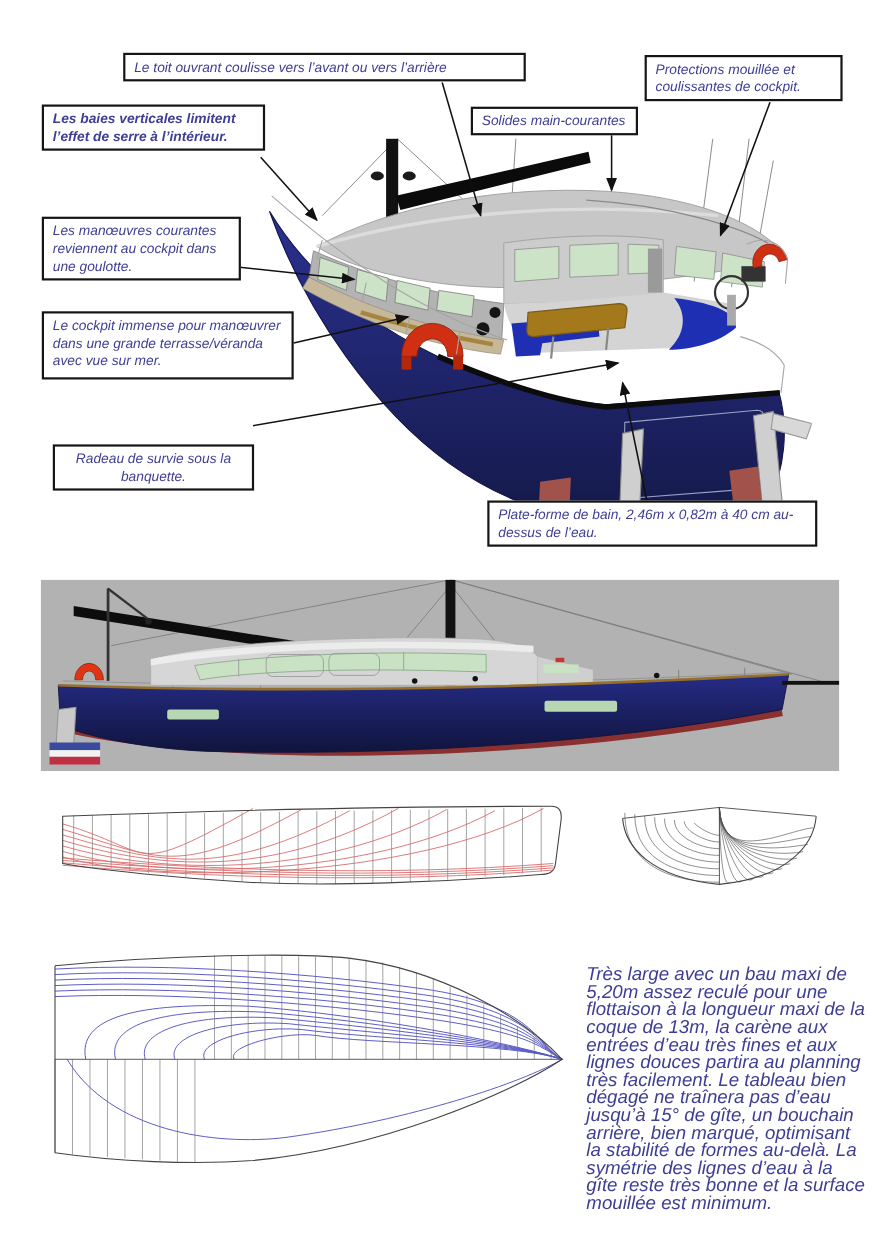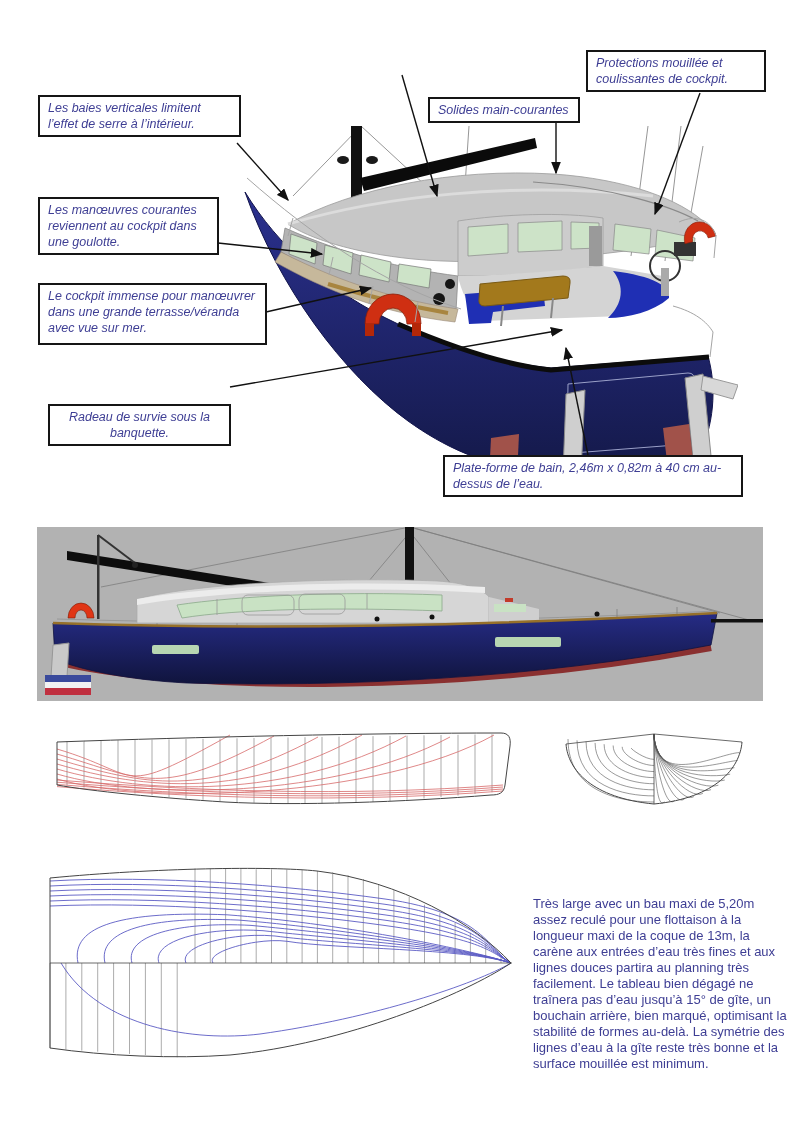--- a/index.html
+++ b/index.html
@@ -3,22 +3,22 @@
 <meta charset="utf-8">
 <style>
   html,body{margin:0;padding:0;background:#fff;}
   #page{position:relative;width:800px;height:1132px;background:#fff;overflow:hidden;
         font-family:"Liberation Sans",sans-serif;}
   .callout{position:absolute;box-sizing:border-box;background:#fff;border:2px solid #151515;
            color:#3e3e94;font-style:italic;font-size:12.5px;line-height:1.28;
            padding:3px 8px;z-index:10;}
   #leaders{position:absolute;left:0;top:0;z-index:5;pointer-events:none;}
   .figure{position:absolute;}
-  #para{position:absolute;left:533px;top:896px;width:256px;color:#3e3e94;
-        font-size:13px;line-height:16px;}
+  #para{position:absolute;left:533px;top:878px;width:256px;color:#3e3e94;
+        font-style:italic;font-size:17px;line-height:16px;}
   
   .outline{stroke:#444;fill:none;stroke-width:1;}
   .outline2{stroke:#444;fill:none;stroke-width:.8;}
   .st{stroke:#888;stroke-width:.7;}
   .thin{stroke:#555;fill:none;stroke-width:.6;}
   .red{stroke:#d76a6a;fill:none;stroke-width:.8;}
   .blue{stroke:#5b5bc4;fill:none;stroke-width:.9;}
 </style>
 </head>
 <body>
@@ -140,22 +140,23 @@
       <path d="M700,93 L655,214" marker-end="url(#arr)"></path>
       <path d="M237,143 L288,200" marker-end="url(#arr)"></path>
       <path d="M556,122 L556,173" marker-end="url(#arr)"></path>
       <path d="M218,243 L322,254" marker-end="url(#arr)"></path>
       <path d="M266,312 L371,288" marker-end="url(#arr)"></path>
       <path d="M230,387 L562,330" marker-end="url(#arr)"></path>
       <path d="M588,455 L566,348" marker-end="url(#arr)"></path>
     </g>
   </svg>
 
+  <div class="callout" style="left:112px;top:48px;width:366px;">Le toit ouvrant coulisse vers l’avant ou vers l’arrière</div>
   <div class="callout" style="left:586px;top:50px;width:180px;">Protections mouillée et coulissantes de cockpit.</div>
-  <div class="callout" style="left:38px;top:95px;width:203px;">Les baies verticales limitent l’effet de serre à l’intérieur.</div>
+  <div class="callout" style="left:38px;top:95px;width:203px;font-weight:bold;">Les baies verticales limitent l’effet de serre à l’intérieur.</div>
   <div class="callout" style="left:428px;top:97px;width:152px;">Solides main-courantes</div>
   <div class="callout" style="left:38px;top:197px;width:181px;">Les manœuvres courantes reviennent au cockpit dans une goulotte.</div>
   <div class="callout" style="left:38px;top:283px;width:229px;min-height:62px;">Le cockpit immense pour manœuvrer dans une grande terrasse/véranda avec vue sur mer.</div>
   <div class="callout" style="left:48px;top:404px;width:183px;text-align:center;">Radeau de survie sous la banquette.</div>
   <div class="callout" style="left:443px;top:455px;width:300px;">Plate-forme de bain, 2,46m x 0,82m à 40 cm au-dessus de l’eau.</div>
 
   <svg class="figure" style="left:37px;top:527px;" width="726" height="174" viewBox="0 0 726 174">
     <rect x="0" y="0" width="726" height="174" fill="#b2b2b2"></rect>
 
     <g stroke="#7d7d7d" stroke-width="0.8">

